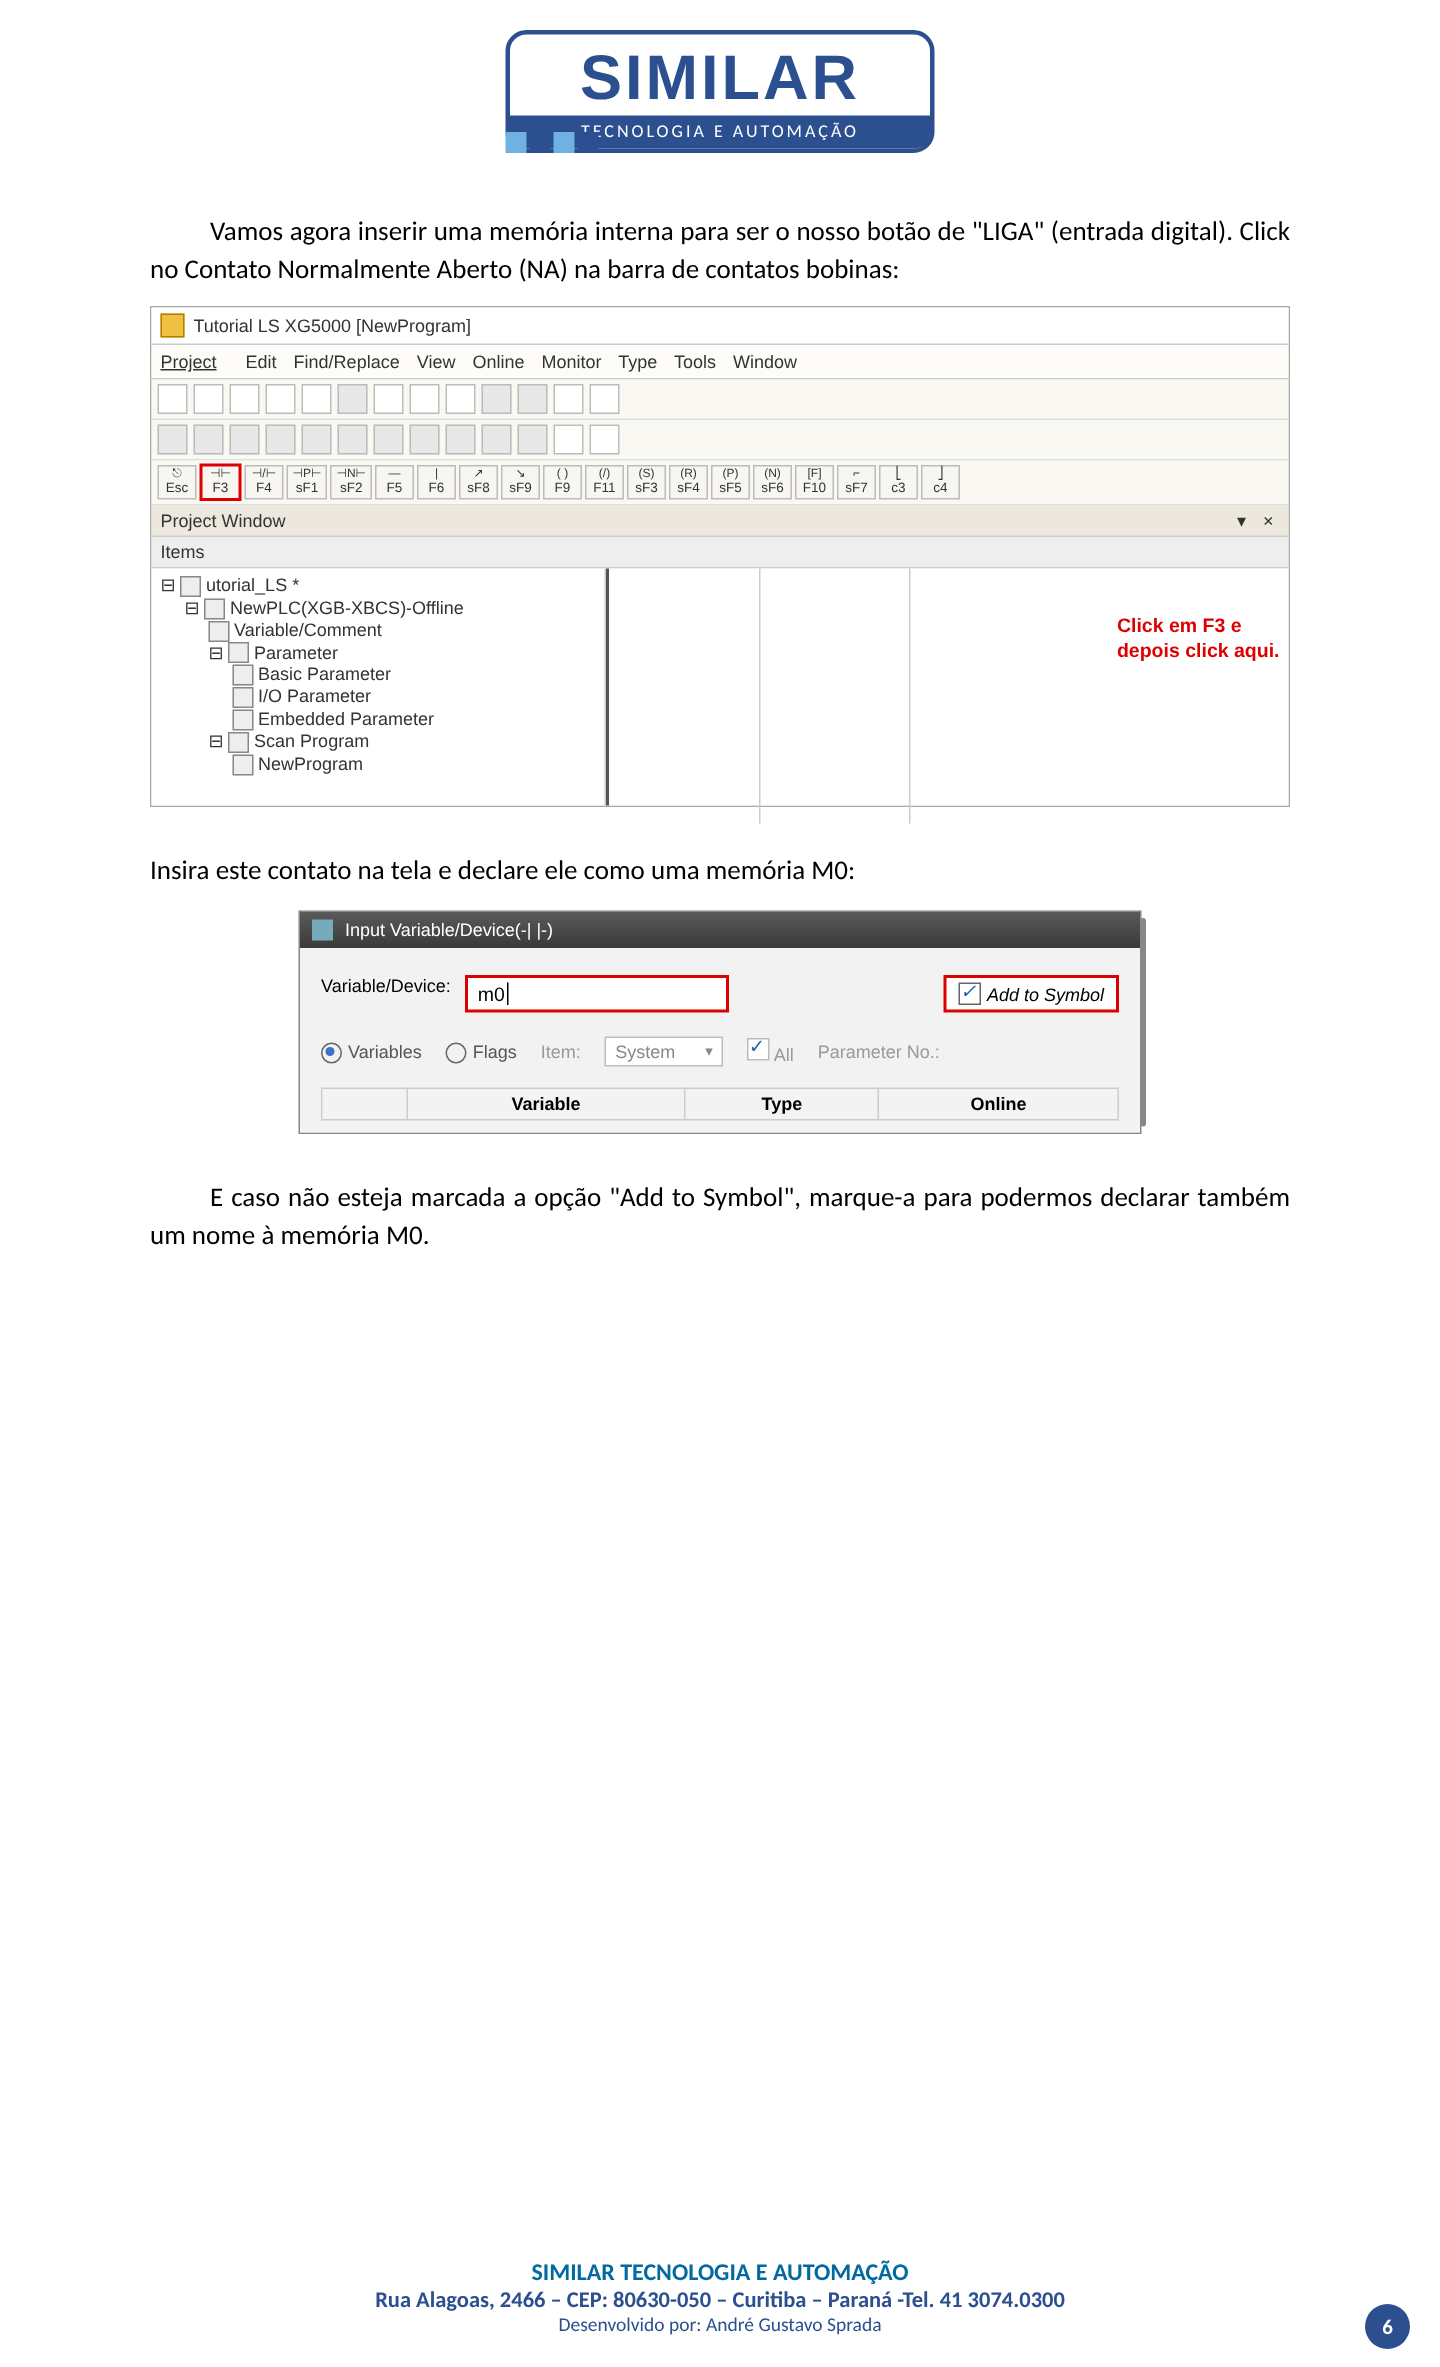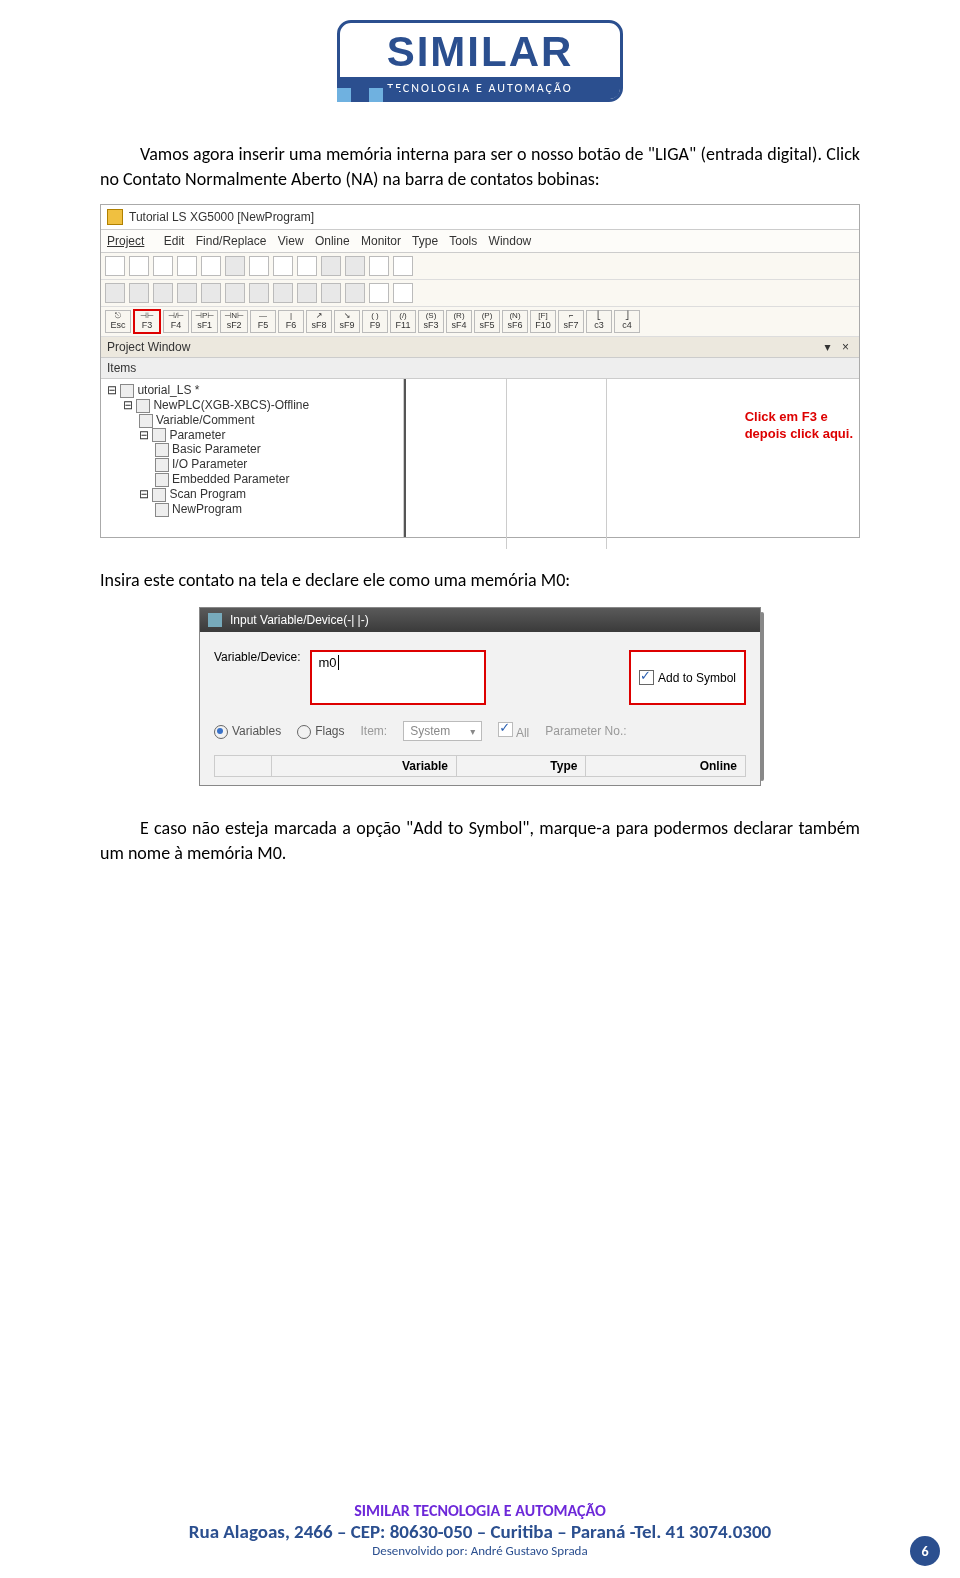--- a/index.html
+++ b/index.html
@@ -176,61 +176,61 @@
   .inp-box{
     border:2px solid #d00;
     background:#fff;
     padding:3px 6px;
     width:160px;
     font-size:13px;
   }
   .chk-box{
     border:2px solid #d00;
     background:#fff;
-    padding:18px 8px;
-    display:flex;align-items:center;gap:4px;
+    padding:3px 8px;
+    display:flex;align-items:center;gap:4px;font-style:italic;
   }
   .cb{width:13px;height:13px;border:1px solid #666;background:#fff;display:inline-block;position:relative;}
   .cb.checked::after{content:"✓";position:absolute;top:-3px;left:0;font-size:13px;color:#2a5fb0;}
   .row-opts{display:flex;align-items:center;gap:16px;color:#555;}
   .radio{width:12px;height:12px;border:1px solid #666;border-radius:50%;display:inline-block;vertical-align:middle;margin-right:4px;position:relative;}
   .radio.sel::after{content:"";position:absolute;top:2px;left:2px;width:6px;height:6px;background:#3a72c8;border-radius:50%;}
   .mut{color:#999;}
   .sel-box{border:1px solid #bbb;background:#fff;padding:2px 6px;color:#888;display:inline-flex;align-items:center;gap:20px;}
   .sel-arrow{font-size:10px;color:#888;}
   .tbl{
     margin-top:14px;
     border-collapse:collapse;
     width:100%;
     background:#fff;
   }
   .tbl td, .tbl th{
     border:1px solid #ccc;
     padding:3px 8px;
     font-size:12px;
     background:#f3f3f3;
-    text-align:right;
+    text-align:center;
   }
   .tbl th:first-child{width:40px;}
   .shot2 .side-shadow{
     position:absolute; right:-4px; top:4px; bottom:4px; width:4px;
     background:#888; border-radius:2px;
   }
 
   
   .footer {
     position: absolute;
     bottom: 20px;
     left: 50px;
     right: 50px;
     text-align: center;
     font-size: 16px;
   }
-  .footer .l1 { color:#6d28d9; font-weight:bold; }
-  .footer .l2 { color:#2b4f8f; font-weight:bold; font-size:19px;}
+  .footer .l1 { color:#0369a1; font-weight:bold; }
+  .footer .l2 { color:#2b4f8f; font-weight:bold; font-size:15px;}
   .footer .lnk { color:#2b4f8f; text-decoration:underline; font-weight:bold; margin:0 30px;}
   .footer .l4 { color:#2b4f8f; font-size:13px;}
   .page-num{
     position:absolute; right:20px; bottom:12px;
     width:30px; height:30px; border-radius:50%;
     background:#2b4f8f; color:#fff;
     display:flex;align-items:center;justify-content:center;
     font-weight:bold; font-size:14px;
   }
 </style>

